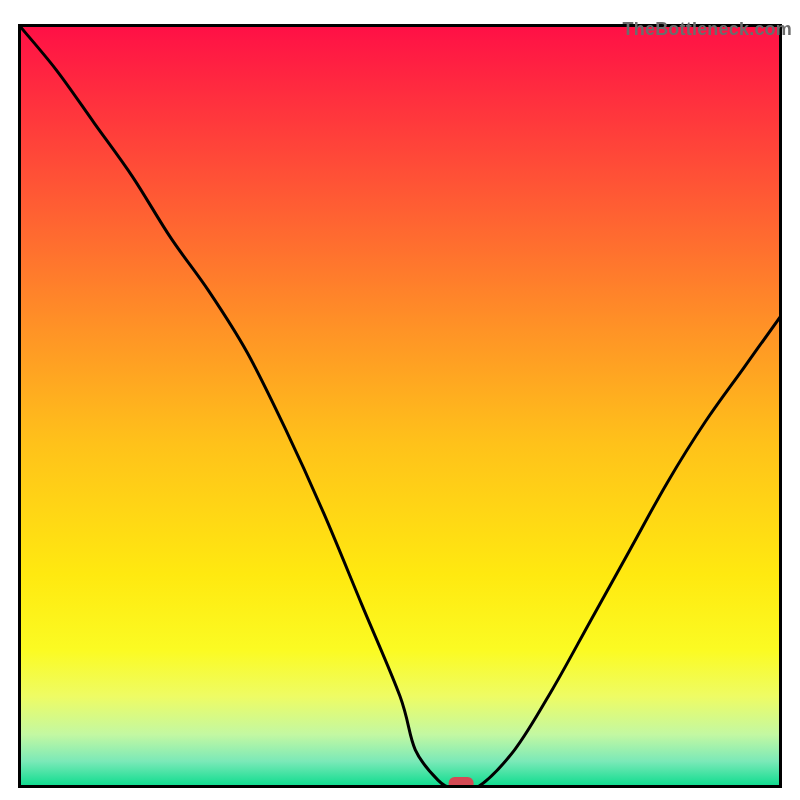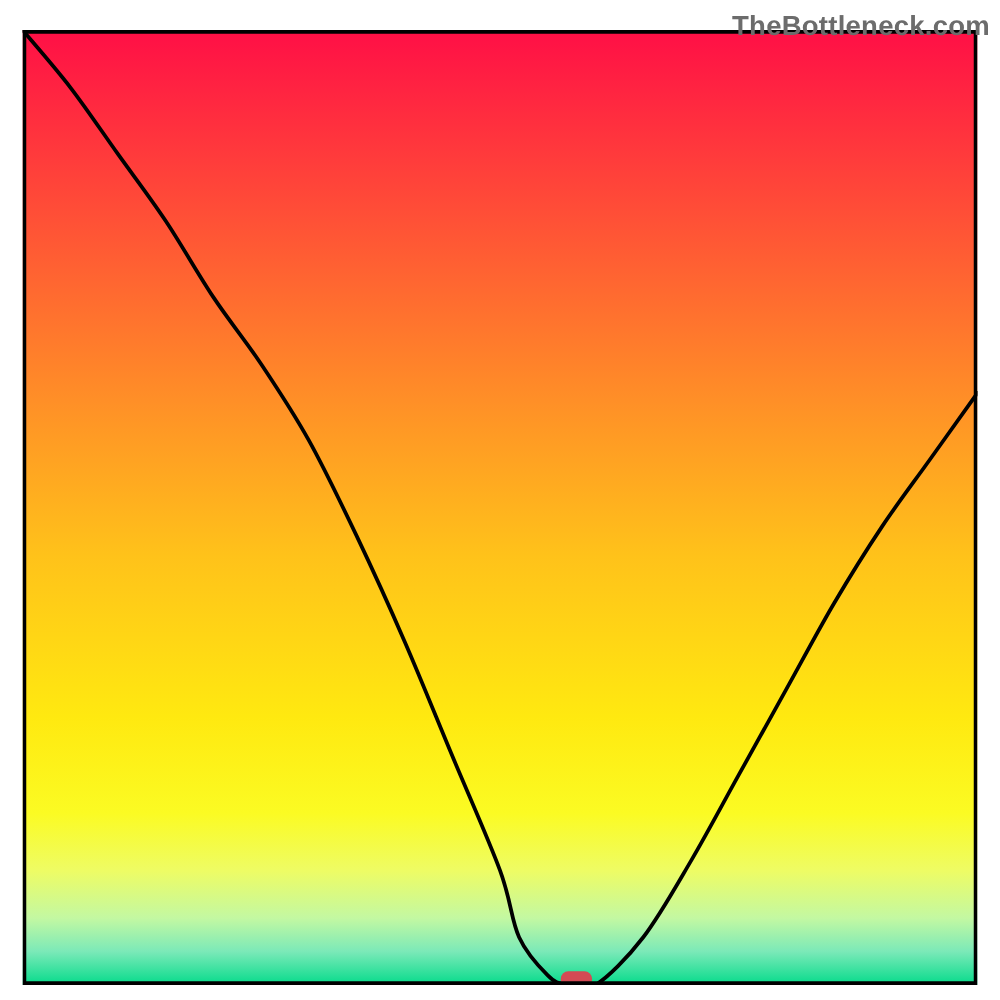--- a/index.html
+++ b/index.html
@@ -10,23 +10,23 @@
     background: #ffffff;
     font-family: Arial, Helvetica, sans-serif;
   }
   .container {
     position: relative;
     width: 800px;
     height: 800px;
   }
   .watermark {
     position: absolute;
-    top: 8px;
+    top: 19px;
     right: 8px;
-    font-size: 22px;
+    font-size: 18px;
     font-weight: bold;
     color: #6c6c6c;
     z-index: 10;
     letter-spacing: 0.2px;
   }
   svg.chart {
     position: absolute;
     top: 24px;
     left: 18px;
     width: 764px;

